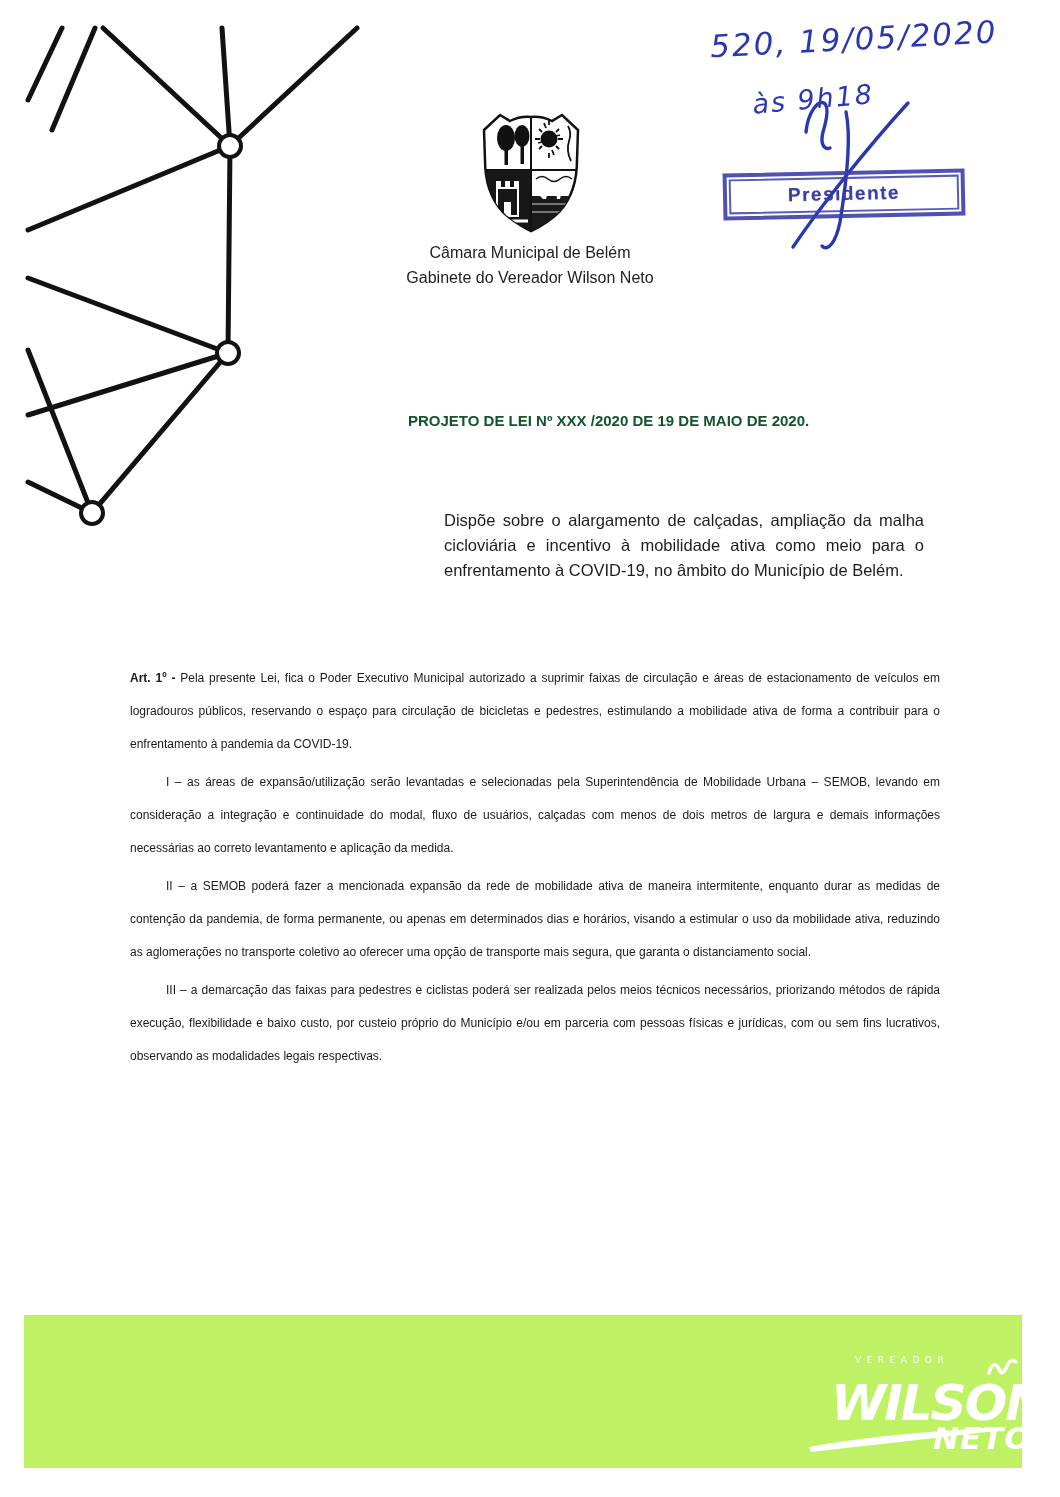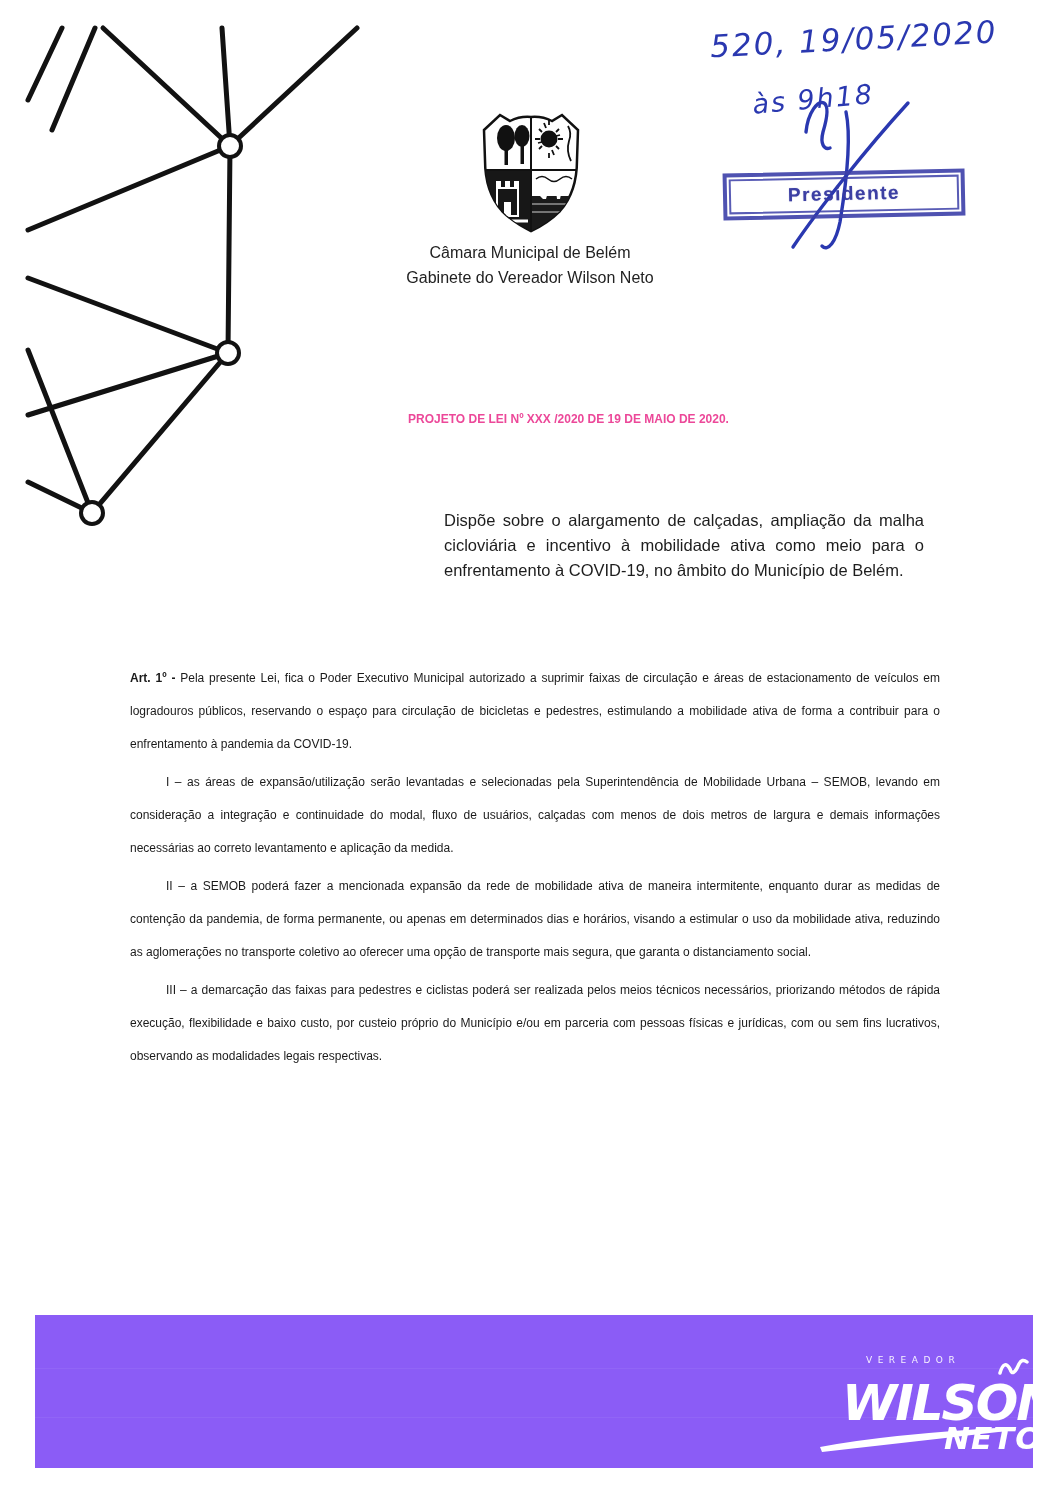--- a/index.html
+++ b/index.html
@@ -43,37 +43,37 @@
   .stamp-inner{
     border:2px solid rgba(60,63,168,0.85);
     text-align:center;font-weight:bold;font-size:19px;
     letter-spacing:1.5px;color:rgba(55,58,160,0.95);
     padding:4px 0 5px 0;
     text-shadow:0 0 1px rgba(60,63,168,0.5);
   }
   
   .doc-title{
     position:absolute;left:408px;top:412px;width:560px;
-    font-weight:bold;font-size:12px;color:#ec4899;
+    font-weight:bold;font-size:15px;color:#14532d;
   }
   .summary{
     position:absolute;left:444px;top:508px;width:480px;
     font-size:16.5px;line-height:25px;text-align:justify;color:#1d1d1d;
   }
   .body-text{
     position:absolute;left:130px;top:662px;width:810px;
     font-size:12px;line-height:33px;text-align:justify;color:#1a1a1a;
   }
   .body-text p{margin:0 0 5px 0;}
   .body-text p.indent{text-indent:36px;}
   .lead-bold{font-weight:bold;}
   
   .banner{
-    position:absolute;left:35px;top:1315px;width:998px;height:153px;
-    background:#8b5cf6;overflow:hidden;
+    position:absolute;left:24px;top:1315px;width:998px;height:153px;
+    background:#bef264;overflow:hidden;
   }
   .banner .seam{position:absolute;left:0;width:100%;height:1px;background:rgba(255,255,255,0.06);}
   .banner-logo{position:absolute;right:0;top:30px;overflow:visible;}
 </style>
 </head>
 <body>
 
 <div class="page">
 
   <svg class="network" width="420" height="540" viewBox="0 0 420 540">

